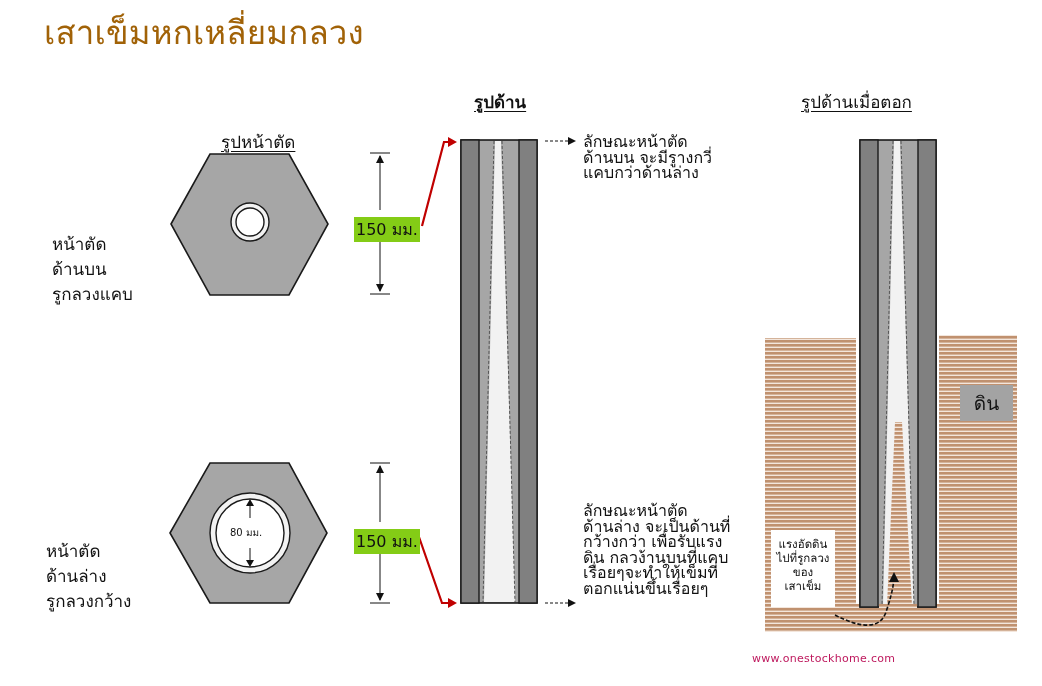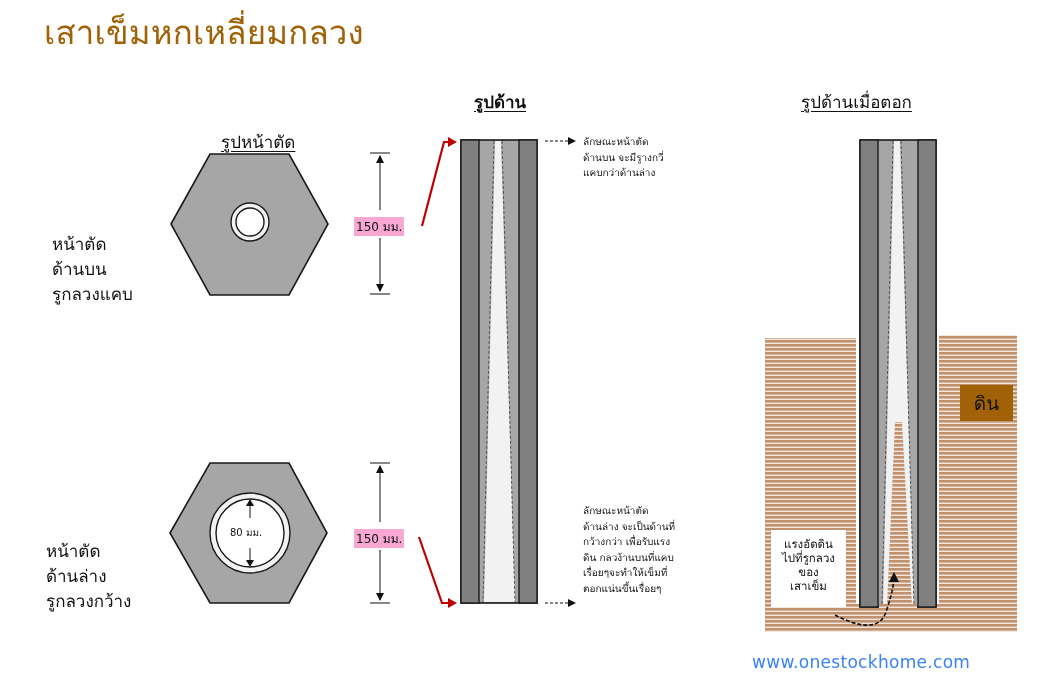--- a/index.html
+++ b/index.html
@@ -2,25 +2,25 @@
 <html><head>
 <meta charset="utf-8">
 <style>
   html, body { margin: 0; padding: 0; background: #ffffff; }
   body { width: 1042px; height: 686px; position: relative; overflow: hidden;
          font-family: "DejaVu Sans", "Liberation Sans", sans-serif; color: #1a1a1a; }
   .abs { position: absolute; }
   .title { left: 44px; top: 6px; font-size: 33px; font-weight: 400; letter-spacing: 0.2px; color: #a16207; }
   .hdr { font-size: 17px; text-decoration: underline; text-underline-offset: 3px; color: #111; }
   .label-lg { font-size: 17px; line-height: 25px; color: #111; margin-top: 45px; }
-  .label-sm { font-size: 10px; line-height: 15.5px; color: #111; }
-  .dim { font-size: 12px; color: #111; background: #f9a8d4; padding: 0 2px; }
+  .label-sm { font-size: 16px; line-height: 15.5px; color: #111; }
+  .dim { font-size: 16px; color: #111; background: #84cc16; padding: 0 2px; }
   .soil-box { background: #fff; font-size: 11.5px; line-height: 14px; text-align: center; color: #111; }
-  .soil-label { background: #a16207; font-size: 19px; text-align: center; color: #111; }
-  .url { font-size: 17px; color: #3b82f6; letter-spacing: 0.3px; }
+  .soil-label { background: #a3a3a3; font-size: 19px; text-align: center; color: #111; }
+  .url { font-size: 11px; color: #be185d; letter-spacing: 0.3px; }
   svg { position: absolute; left: 0; top: 0; }
 </style>
 </head>
 <body>
 
 <div class="abs title">เสาเข็มหกเหลี่ยมกลวง</div>
 
 <div class="abs hdr" style="left:221px; top:88px;margin-top:40px;">รูปหน้าตัด</div>
 <div class="abs hdr" style="left:474px; top:88px;font-weight:bold;">รูปด้าน</div>
 <div class="abs hdr" style="left:801px; top:88px;text-align:right;">รูปด้านเมื่อตอก</div>
@@ -143,20 +143,20 @@
   <div>ลักษณะหน้าตัด</div>
   <div>ด้านล่าง จะเป็นด้านที่</div>
   <div>กว้างกว่า เพื่อรับแรง</div>
   <div>ดิน กลวง้านบนที่แคบ</div>
   <div>เรื่อยๆจะทำให้เข็มที่</div>
   <div>ตอกแน่นขึ้นเรื่อยๆ</div>
 </div>
 
 <div class="abs soil-label" style="left:960px; top:385px; width:53px; height:36px; line-height:36px;">ดิน</div>
 
-<div class="abs soil-box" style="left:771px; top:530px; width:75px; height:77px; padding-top:7px; box-sizing:border-box;">
+<div class="abs soil-box" style="left:771px; top:530px; width:64px; height:77px; padding-top:7px; box-sizing:border-box;">
   <div>แรงอัดดิน</div>
   <div>ไปที่รูกลวง</div>
   <div>ของ</div>
   <div>เสาเข็ม</div>
 </div>
 
 <div class="abs url" style="left:752px; top:652px;">www.onestockhome.com</div>
 
 </body></html>

